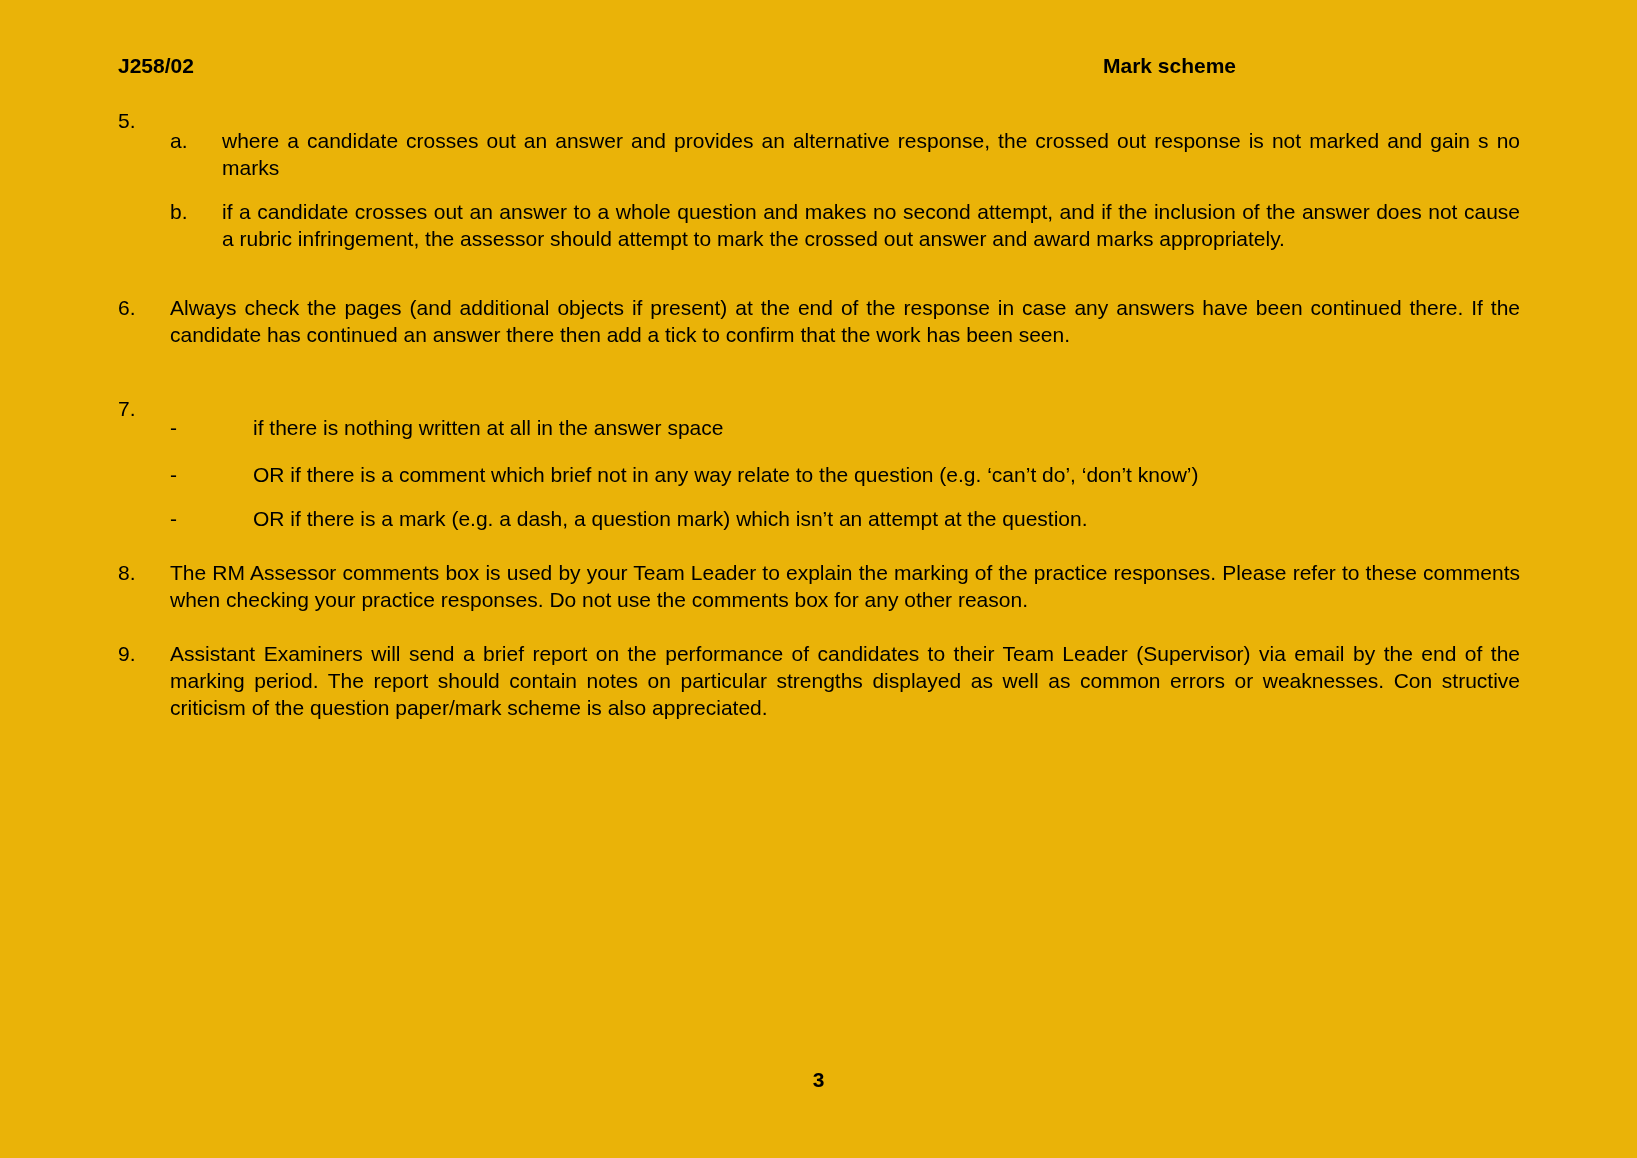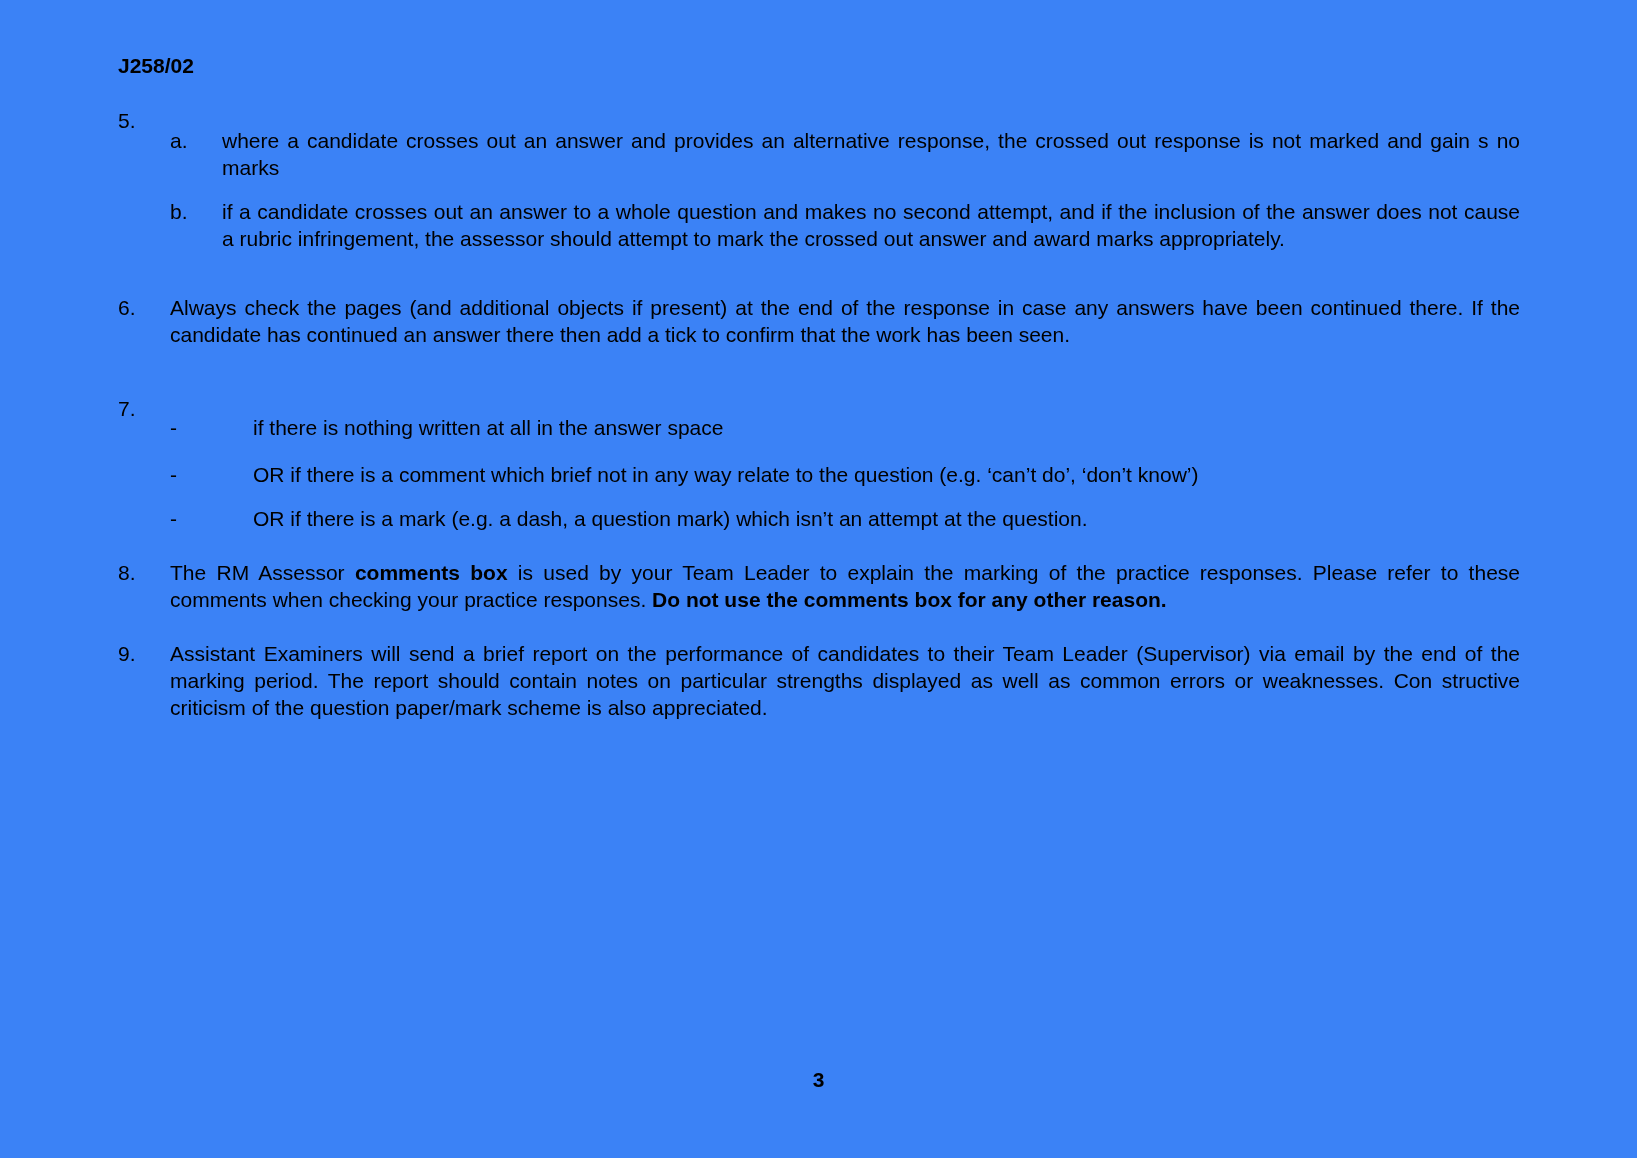--- a/index.html
+++ b/index.html
@@ -1,20 +1,20 @@
 <!DOCTYPE html>
 <html><head>
 <meta charset="utf-8">
 <style>
   html, body { margin: 0; padding: 0; background: #ffffff; }
   .page {
     position: relative;
     width: 1637px;
     height: 1158px;
-    background: #3b82f6;
+    background: #eab308;
     font-family: "Liberation Sans", sans-serif;
     font-size: 21px;
     line-height: 27px;
     color: #000000;
     overflow: hidden;
   }
   .header {
     display: flex;
     padding-top: 52px;
     margin: 0 117px 0 118px;
@@ -45,38 +45,39 @@
   .bullet-3 { margin-top: 17px; }
   .bullet-marker { width: 83px; flex-shrink: 0; }
   .bullet-text { flex: 1; min-width: 0; }
 
   .note { margin-top: 20px; }
 
   .item-8 { margin-top: 27px; }
   .followup { margin-top: 20px; }
   .item-9 { margin-top: 27px; }
 
-  .rich .seg-bold { font-weight: bold; }
+  .rich .seg-bold { font-weight: normal; }
 
   .page-number {
     position: absolute;
     top: 1066px;
     left: 0;
     right: 0;
     text-align: center;
     font-weight: bold;
   }
 </style>
 </head>
 <body>
 
 <div class="page">
 
   <div class="header">
     <div class="h-left">J258/02</div>
+    <div class="h-center">Mark scheme</div>
   </div>
 
   <div class="item item-5">
     <div class="num">5.</div>
     <div class="body">
       <div class="sub sub-a">
         <div class="sub-marker">a.</div>
         <div class="sub-text just">where a candidate crosses out an answer and provides an alternative response, the crossed out response is not marked and gain s no marks</div>
       </div>
       <div class="sub sub-b">

